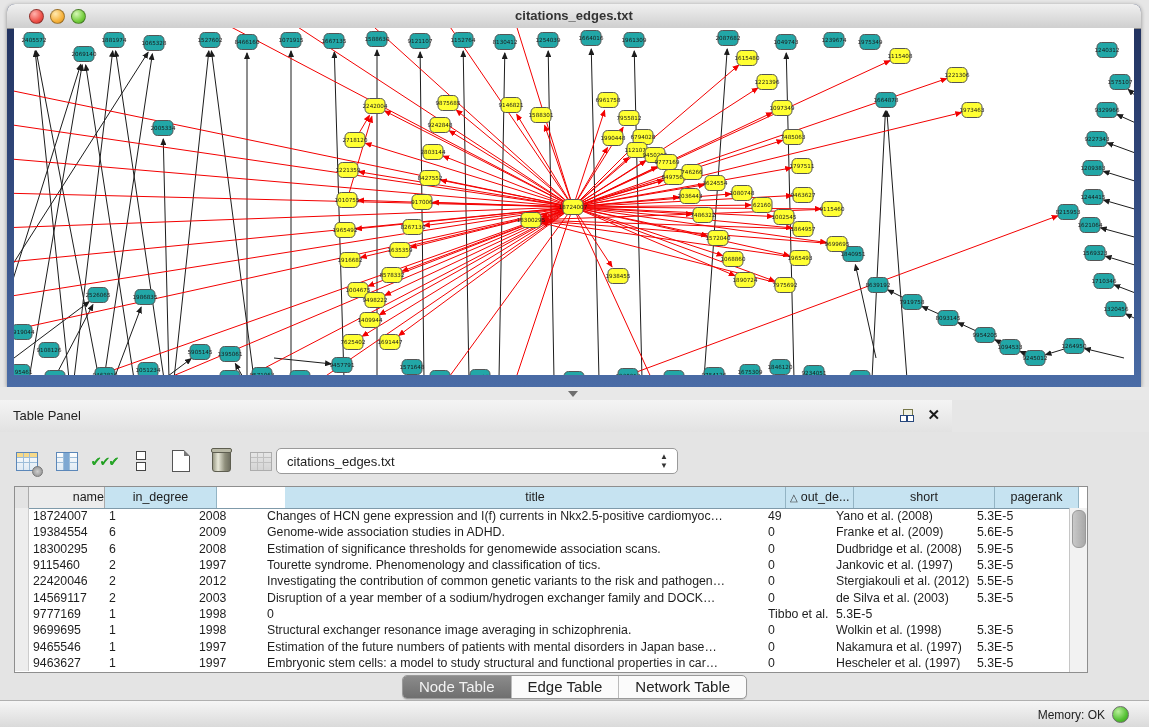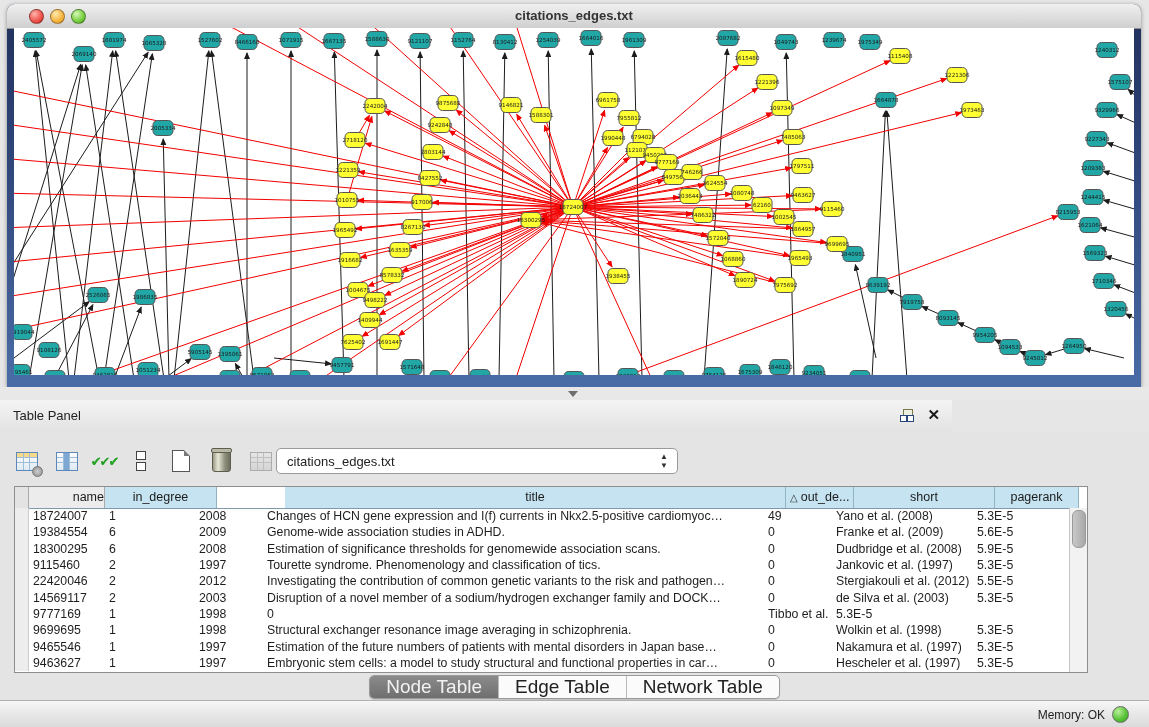--- a/index.html
+++ b/index.html
@@ -75,21 +75,21 @@
   .th:nth-child(4){width:68px;margin-top:32px;}
   .th:nth-child(5){width:501px;}
   .th:nth-child(6){width:68px;text-align:left;padding-left:4px;}
   .th:nth-child(7){width:141px;}
   .th:nth-child(8){width:84px;}
   .vscroll{position:absolute;right:0;top:21px;bottom:0;width:17px;background:#f2f2f2;border-left:1px solid #c6c6c6;}
   .vthumb{position:absolute;left:2px;top:2px;width:12px;height:36px;border-radius:6px;background:linear-gradient(90deg,#c9c9c9,#a8a8a8);border:1px solid #999;cursor:pointer;}
   
   .tabs{position:absolute;left:0;top:243px;width:1149px;display:flex;justify-content:center;}
   .tabgroup{display:flex;border:1px solid #9a9a9a;border-radius:5px;overflow:hidden;background:#fbfbfb;box-shadow:0 1px 1px rgba(0,0,0,.15);}
-  .tab{font-size:19px;color:#222;padding:3px 16px;line-height:16px;cursor:pointer;border-right:1px solid #bbb;}
+  .tab{font-size:15px;color:#222;padding:3px 16px;line-height:16px;cursor:pointer;border-right:1px solid #bbb;}
   .tab:last-child{border-right:none;}
   .tab.sel{background:linear-gradient(180deg,#8b8b8b,#6f6f6f);color:#f2f2f2;}
   
   .statusbar{position:absolute;left:0;top:700px;width:1149px;height:27px;background:linear-gradient(180deg,#f6f6f6,#d9d9d9);border-top:1px solid #b0b0b0;}
   .mem-label{position:absolute;right:44px;top:7px;font-size:12px;color:#222;}
   .mem-dot{position:absolute;right:20px;top:5px;width:15px;height:15px;border-radius:50%;border:1px solid #6d6d6d;background:radial-gradient(circle at 35% 30%,#b9f09a,#53c033 60%,#3a9c1f);cursor:pointer;}
 </style>
 </head>
 <body>
 
@@ -841,21 +841,21 @@
           <span>Investigating the contribution of common genetic variants to the risk and pathogen…</span>
           <span>0</span>
           <span>Stergiakouli et al. (2012)</span>
           <span>5.5E-5</span>
         </div>
         <div class="tr">
           <span></span>
           <span>14569117</span>
           <span>2</span>
           <span>2003</span>
-          <span>Disruption of a novel member of a sodium/hydrogen exchanger family and DOCK…</span>
+          <span>Disruption of a year member of a sodium/hydrogen exchanger family and DOCK…</span>
           <span>0</span>
           <span>de Silva et al. (2003)</span>
           <span>5.3E-5</span>
         </div>
         <div class="tr">
           <span></span>
           <span>9777169</span>
           <span>1</span>
           <span>1998</span>
           <span>0</span>

